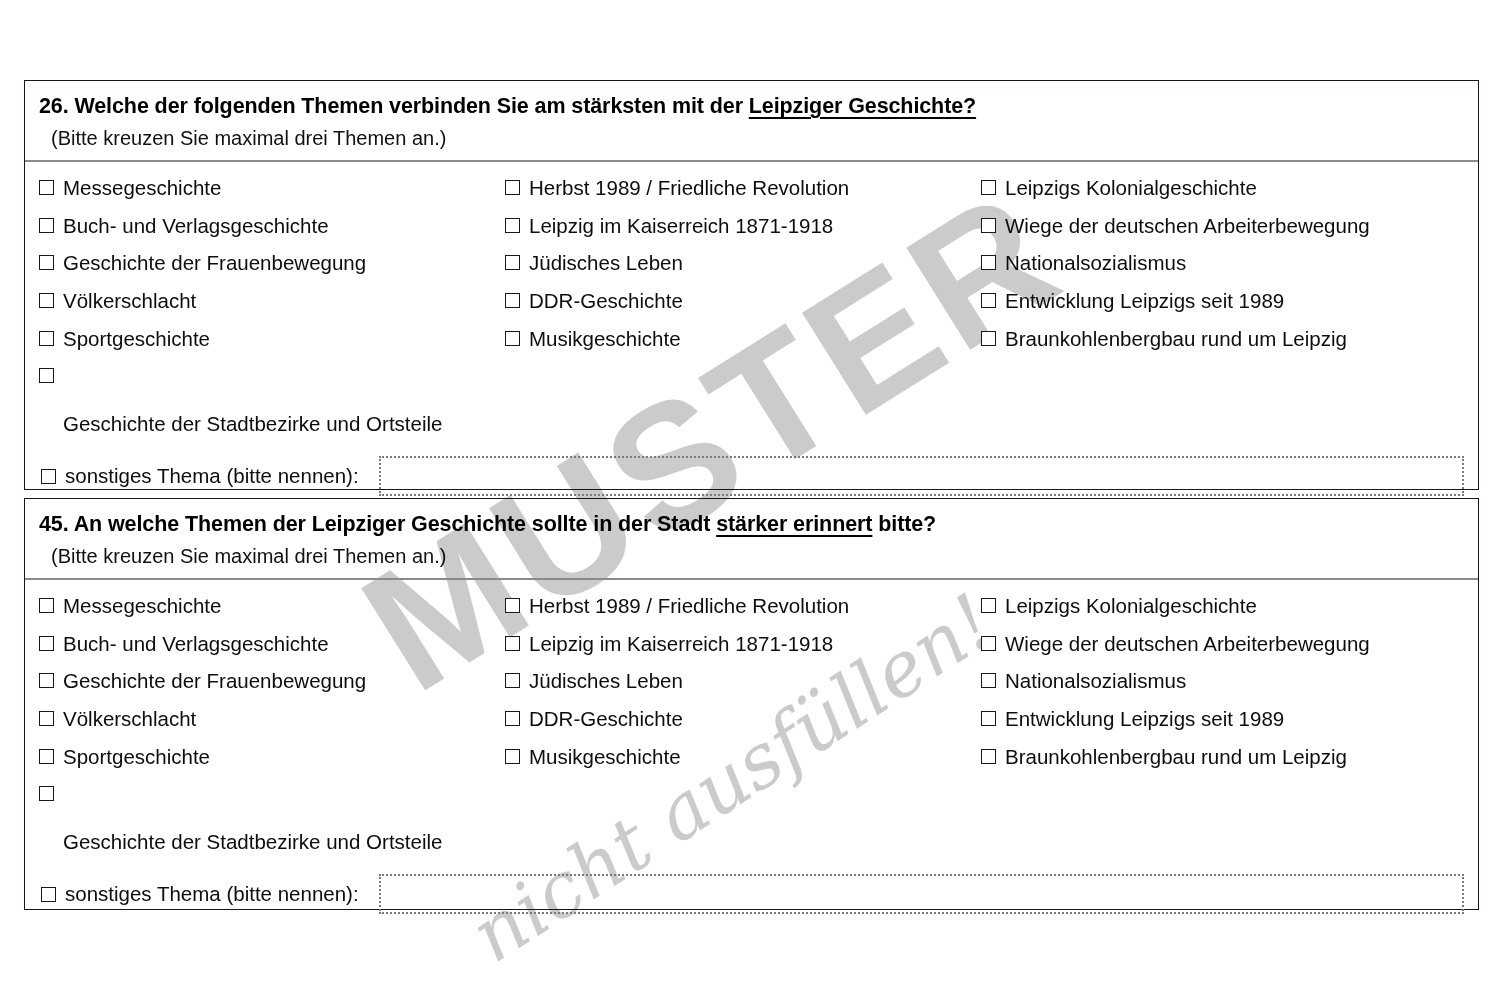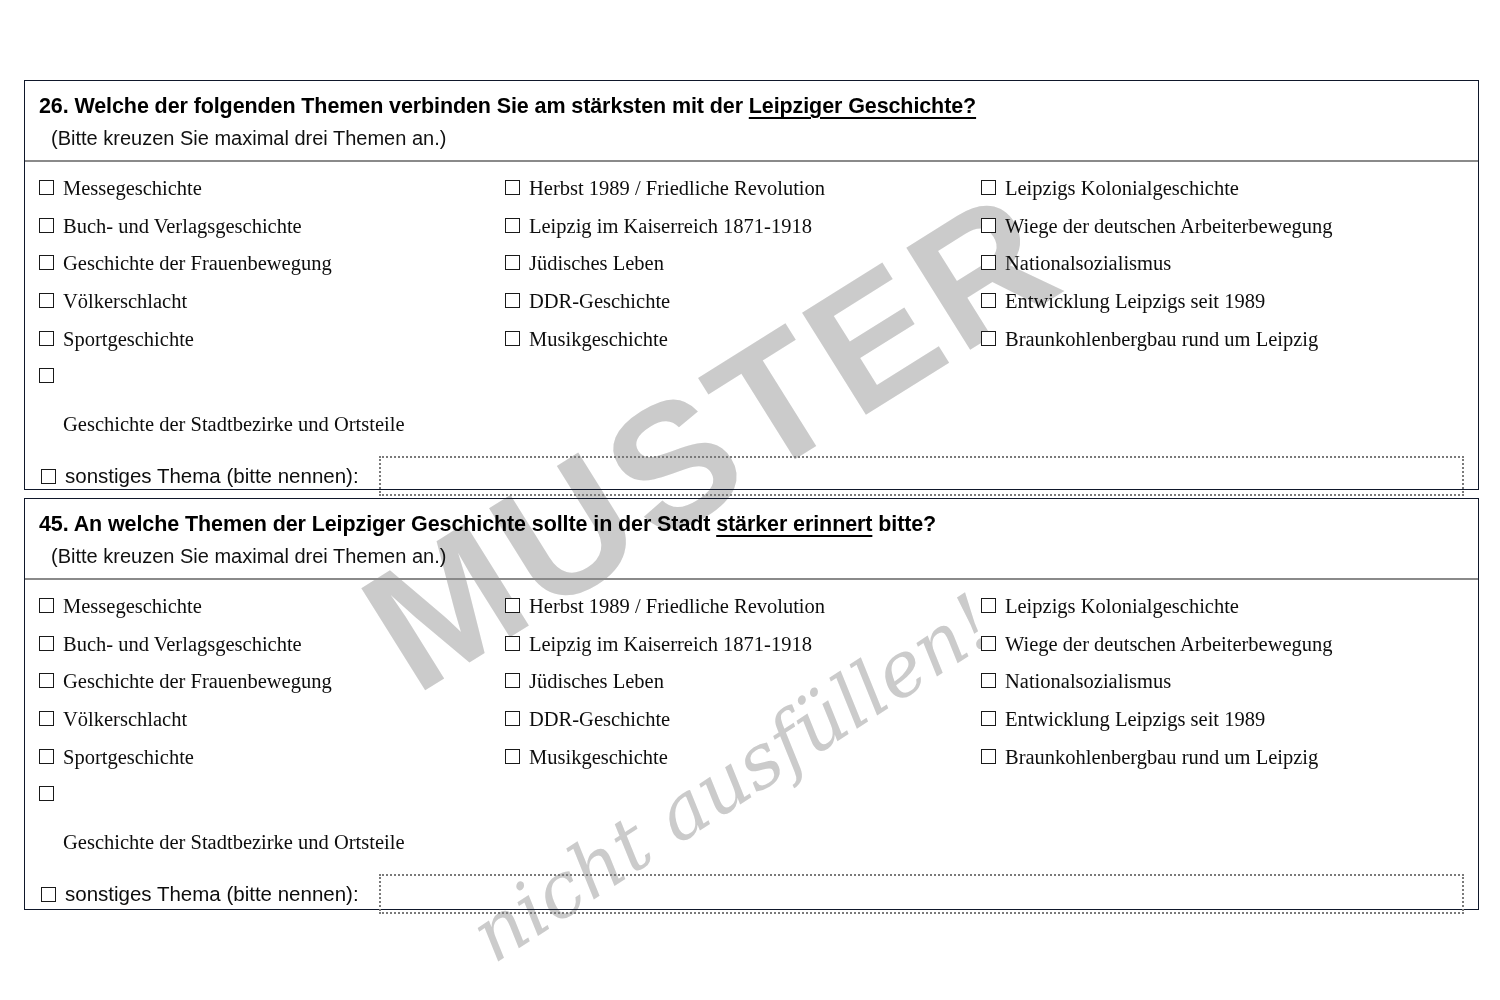--- a/index.html
+++ b/index.html
@@ -89,21 +89,20 @@
 
   .qbody {
     position: relative;
     padding: 14px 0 0 0;
     background: transparent;
   }
 
   .cols {
     display: flex;
     align-items: flex-start;
-    font-family: Liberation Serif, serif;
   }
   .col { position: relative; }
   .col-1 { width: 480px; padding-left: 14px; }
   .col-2 { width: 476px; }
   .col-3 { width: 480px; }
 
   .opt {
     display: flex;
     align-items: flex-start;
     margin-bottom: 13.5px;

